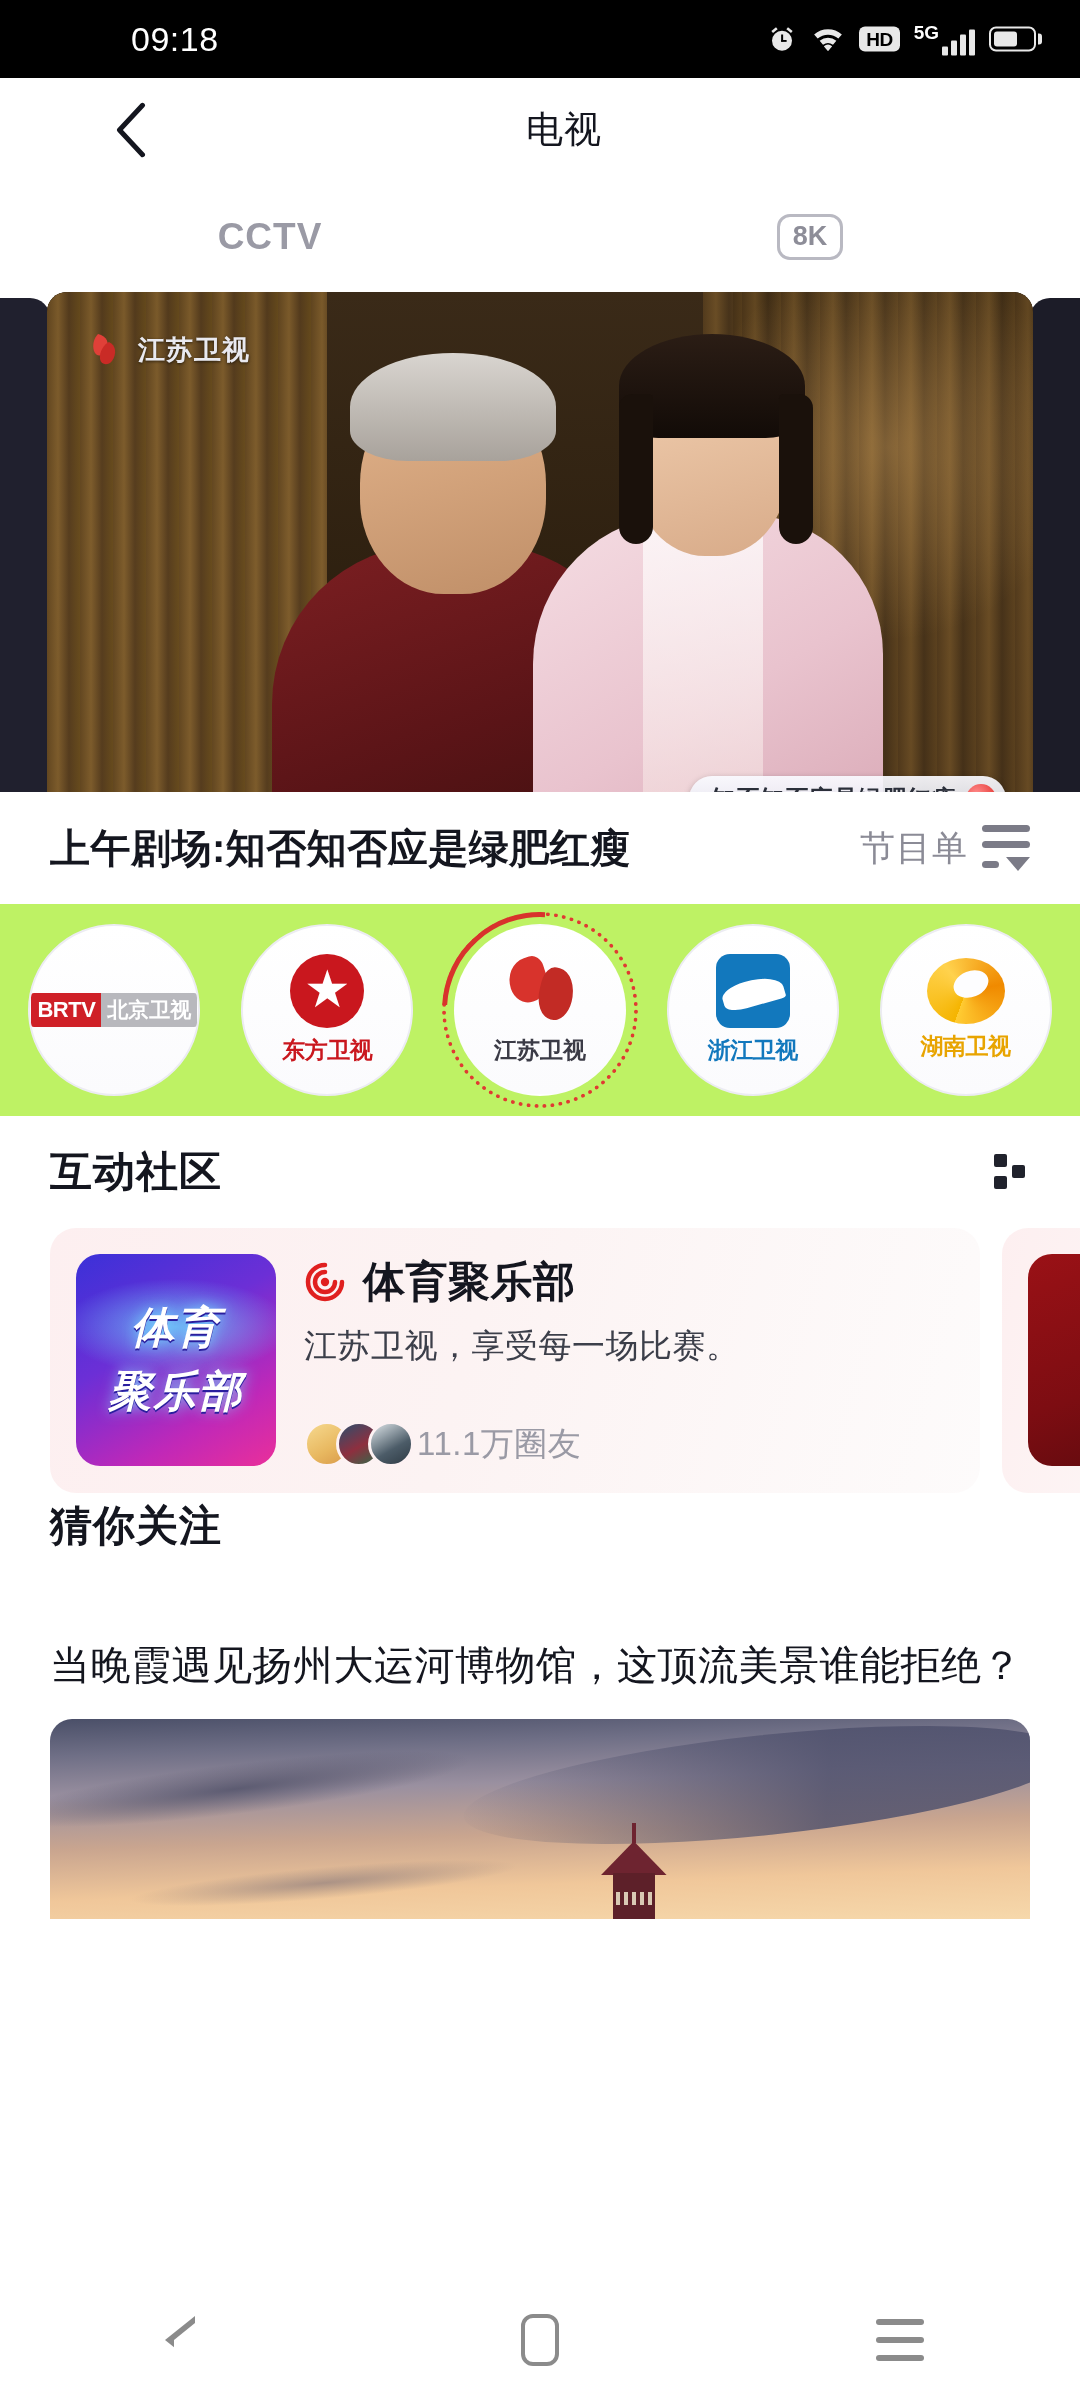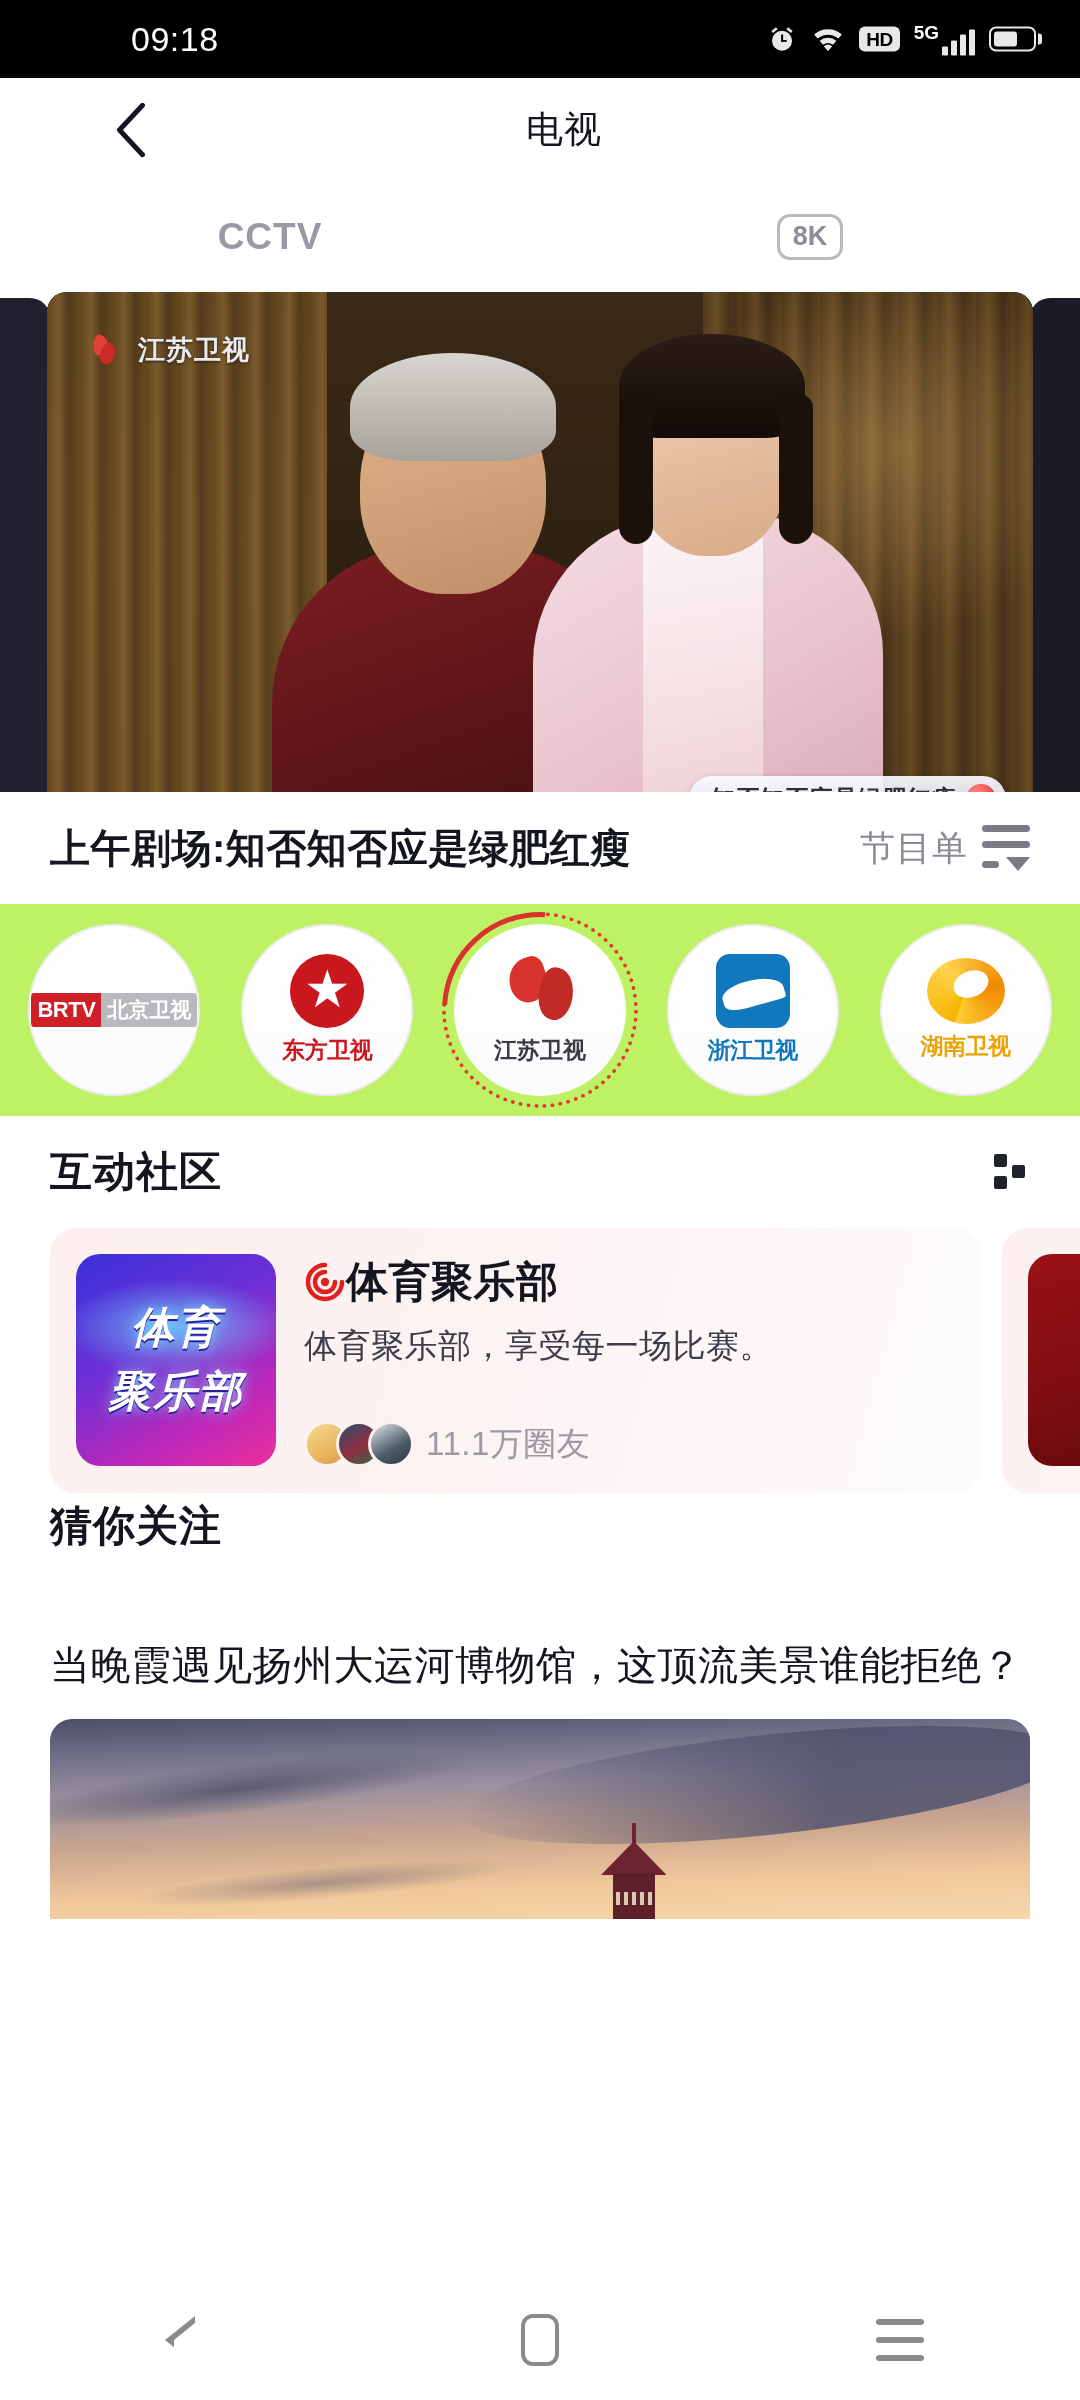--- a/index.html
+++ b/index.html
@@ -294,33 +294,33 @@
   .comm-thumb::before{
     content:""; position:absolute; left:-30px; top:18px; width:260px; height:110px;
     background:radial-gradient(ellipse,rgba(110,220,255,.75),transparent 62%);
   }
   .comm-thumb .t1,.comm-thumb .t2{
     position:relative; color:#fff; font-size:43px; font-weight:800;
     letter-spacing:2px; text-shadow:0 2px 0 #2a1e9e,0 0 14px rgba(120,220,255,.9);
     font-style:italic;
   }
   .comm-body{ flex:1; display:flex; flex-direction:column; position:relative;}
-  .comm-title-row{ display:flex; align-items:center; gap:0;}
+  .comm-title-row{ display:flex; align-items:center; gap:17px;}
   .target-ic{ width:42px; height:42px; flex-shrink:0;}
   .comm-title{ font-size:42px; color:#14161f; font-weight:700; letter-spacing:.5px;}
   .comm-sub{ font-size:33px; color:#3c3f4a; margin-top:14px; letter-spacing:.5px;}
   .comm-foot{ display:flex; align-items:center; margin-top:auto;}
   .avatars{ display:flex; align-items:center;}
   .av{ width:46px; height:46px; border-radius:50%; border:3px solid #fdf2f3;
     margin-left:-14px; background:#ddd; overflow:hidden;}
   .av:first-child{ margin-left:0;}
   .av1{ background:linear-gradient(150deg,#f6d98f,#e8b860 60%,#d99a4a);}
   .av2{ background:linear-gradient(150deg,#2b4f6e,#8e2f3f 55%,#2f6b4a);}
   .av3{ background:linear-gradient(150deg,#dfe6ea,#4c5c68 60%,#2e3a44);}
-  .members{ font-size:33px; color:#9a9aa5; margin-left:12px; letter-spacing:.5px;}
+  .members{ font-size:33px; color:#9a9aa5; margin-left:3px; letter-spacing:.5px;}
   .enter-btn{
     margin-left:auto; background:#e81f25; color:#fff; border-radius:14px;
     font-size:35px; font-weight:700; padding:14px 30px; letter-spacing:2px;
     border:none;
   }
   .comm-card.partial{
     width:180px; background:linear-gradient(105deg,#fdeff0,#fdf7f7);
     padding:26px 0 26px 26px; overflow:hidden;
   }
   .partial-thumb{
@@ -573,21 +573,21 @@
     </div>
     <div class="comm-body">
       <div class="comm-title-row">
         <svg class="target-ic" viewBox="0 0 42 42">
           <path d="M21 4 a17 17 0 1 0 17 17" stroke="#e0201f" stroke-width="4.5" fill="none" stroke-linecap="round"></path>
           <path d="M21 11 a10 10 0 1 0 10 10" stroke="#e0201f" stroke-width="4.5" fill="none" stroke-linecap="round"></path>
           <circle cx="21" cy="21" r="4.2" fill="#e0201f"></circle>
         </svg>
         <span class="comm-title">体育聚乐部</span>
       </div>
-      <div class="comm-sub">体育聚乐部，享受每一场比赛。</div>
+      <div class="comm-sub">江苏卫视，享受每一场比赛。</div>
       <div class="comm-foot">
         <span class="avatars">
           <span class="av av1"></span>
           <span class="av av2"></span>
           <span class="av av3"></span>
         </span>
         <span class="members">11.1万圈友</span>
       </div>
     </div>
   </div>

